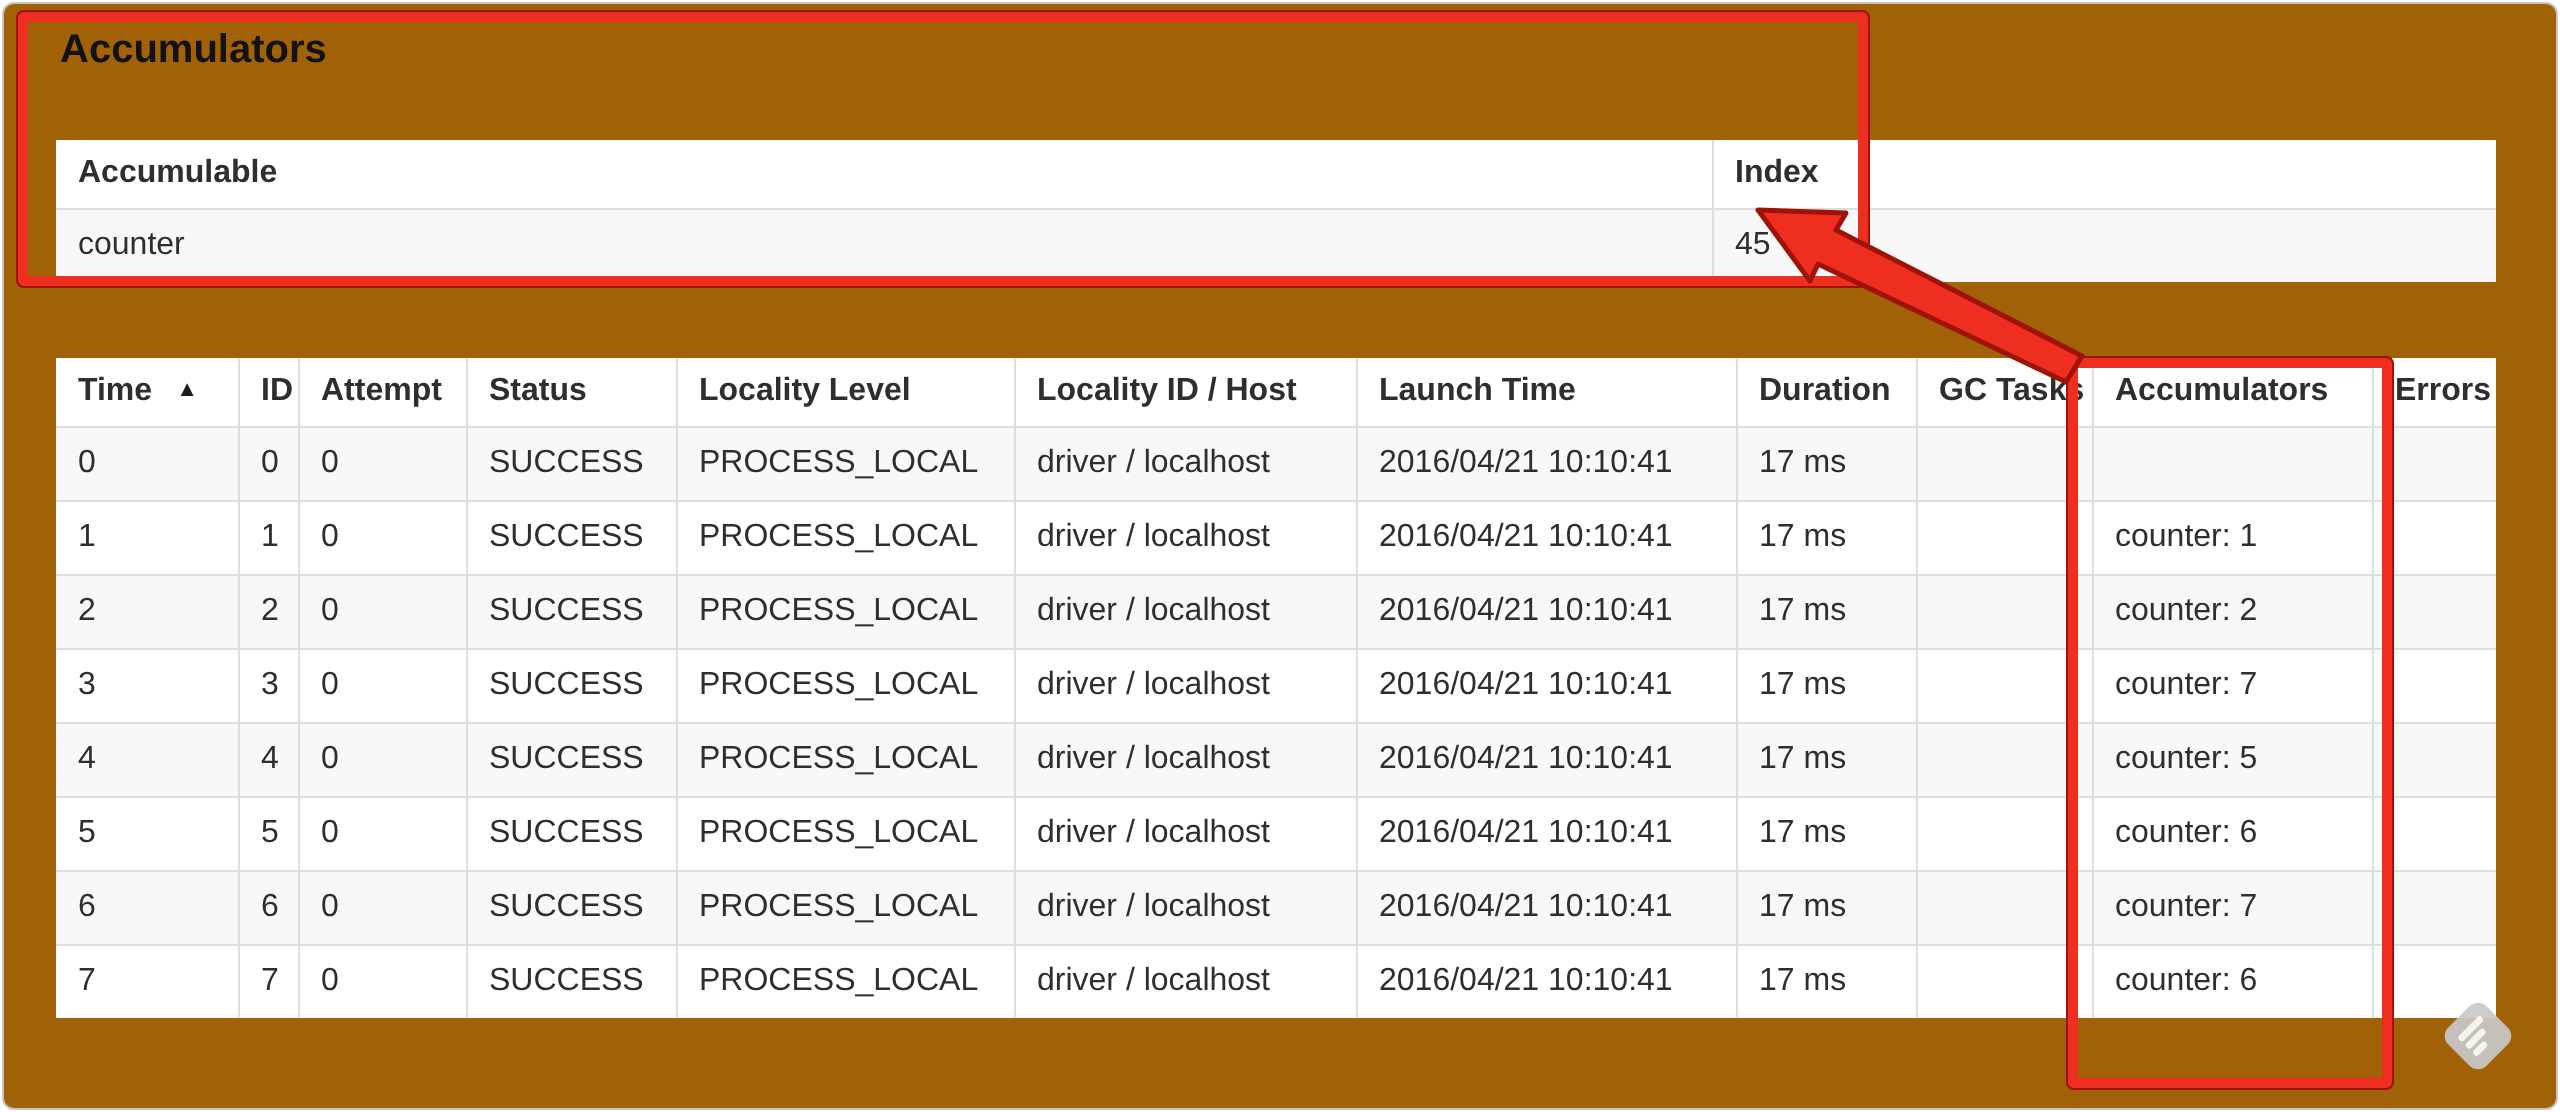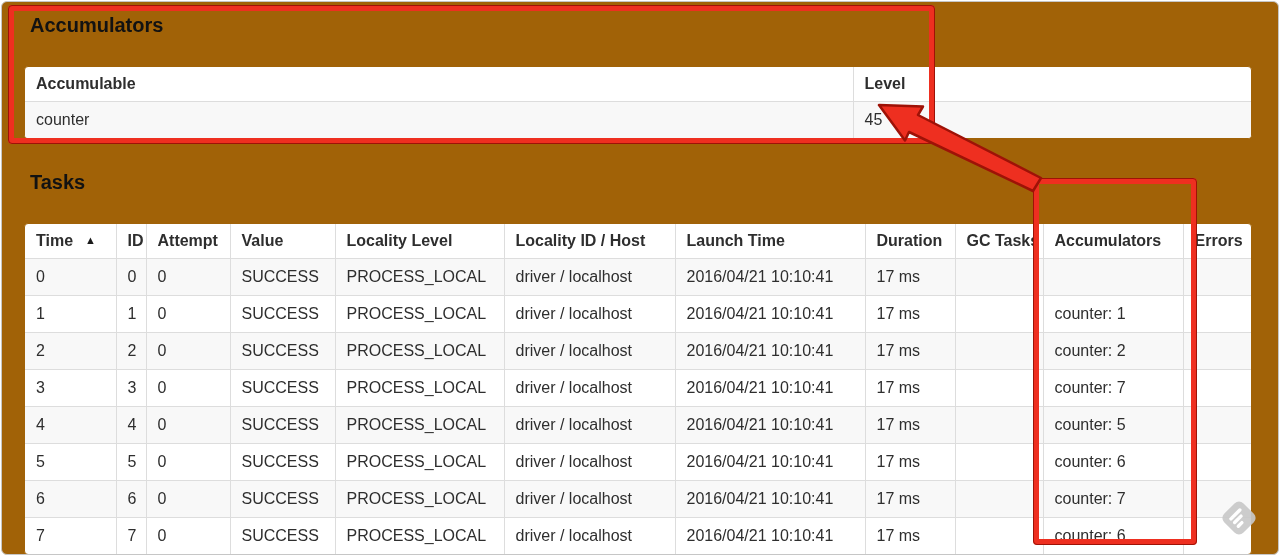--- a/index.html
+++ b/index.html
@@ -23,21 +23,21 @@
     font-weight:bold;
     color:#121212;
     line-height:22px;
   }
   #accumulators-title { margin:12px 0 13px 28px; }
   #tasks-title { margin:32px 0 14px 28px; }
 
   .table-frame {
     margin-left:22px;
     width:1228px;
-    border:1px solid #a16207;
+    border:4px solid #a16207;
     border-radius:4px;
     overflow:hidden;
     background:#ffffff;
     margin-top:30px;
   }
   table {
     border-collapse:collapse;
     table-layout:fixed;
     width:1228px;
     font-size:16px;
@@ -92,33 +92,32 @@
 
   <div class="table-frame">
     <table>
       <colgroup>
           <col style="width:828px">
           <col style="width:400px">
         </colgroup>
       <thead>
         <tr>
           <th>Accumulable</th>
-          <th>Level</th>
+          <th>Index</th>
         </tr>
       </thead>
       <tbody>
           <tr>
             <td>counter</td>
             <td>45</td>
           </tr>
         </tbody>
     </table>
   </div>
 
-  <div class="section-title" id="tasks-title">Tasks</div>
 
   <div class="table-frame">
     <table>
       <colgroup>
         <col style="width:91px">
           <col style="width:30px">
           <col style="width:84px">
         <col style="width:105px">
           <col style="width:169px">
           <col style="width:171px">
@@ -126,21 +125,21 @@
           <col style="width:90px">
           <col style="width:88px">
         <col style="width:140px">
           <col style="width:70px">
       </colgroup>
       <thead>
         <tr>
           <th><span>Time</span><span class="sort-icon">▲</span></th>
           <th>ID</th>
           <th>Attempt</th>
-          <th>Value</th>
+          <th>Status</th>
           <th>Locality Level</th>
           <th>Locality ID / Host</th>
           <th>Launch Time</th>
           <th>Duration</th>
           <th>GC Tasks</th>
           <th>Accumulators</th>
           <th>Errors</th>
         </tr>
       </thead>
       <tbody>

